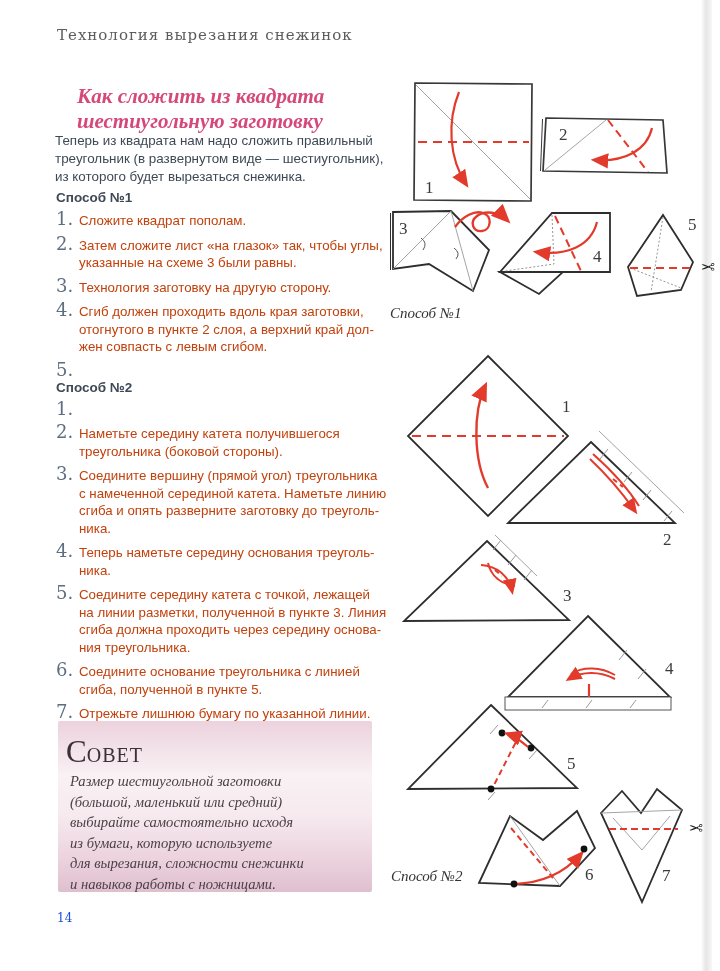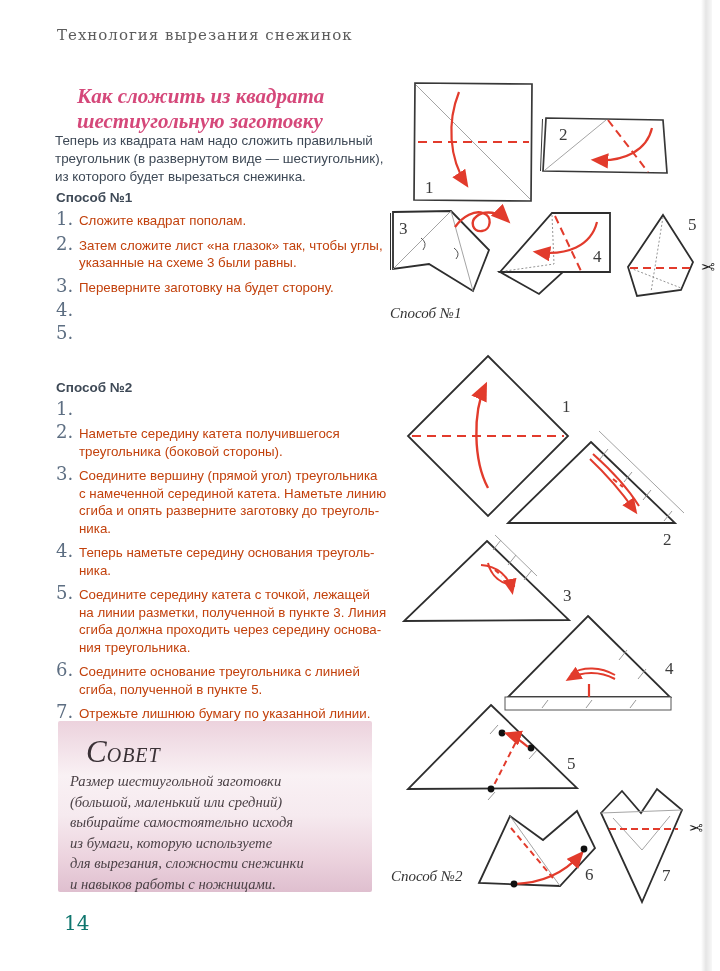--- a/index.html
+++ b/index.html
@@ -16,27 +16,27 @@
   .method{position:absolute;left:56px;width:335px;}
   #method1{top:190px;}
   #method2{top:380px;}
   .method-heading{font-size:13.5px;font-weight:bold;color:#3e4956;margin-bottom:5px;}
   .step{display:flex;margin-bottom:5px;}
   .step-num{flex:0 0 23px;font-family:"DejaVu Serif",serif;font-size:18px;line-height:18px;
         color:#5d6e82;font-weight:400;}
   .step-text{font-size:13.3px;line-height:17.5px;color:#c2410c;padding-top:2px;}
   .tip-box{position:absolute;left:58px;top:721px;width:314px;height:171px;border-radius:2px;
         background:linear-gradient(180deg,#ecd2dd 0%,#f9f1f4 32%,#f6eaef 55%,#ecd3de 80%,#dfbfcf 100%);}
-  .tip-heading{margin:16px 0 4px 28px;font-family:"Liberation Serif",serif;color:#3a3136;font-style:italic;}
+  .tip-heading{margin:16px 0 4px 8px;font-family:"Liberation Serif",serif;color:#3a3136;}
   .tip-cap{font-size:31px;line-height:30px;}
   .tip-rest{font-size:20px;text-transform:uppercase;letter-spacing:1px;}
   .tip-text{margin-left:12px;font-family:"Liberation Serif",serif;font-style:italic;
         font-size:14.6px;line-height:20.5px;color:#4b4146;}
-  .page-number{position:absolute;left:64px;top:911px;font-family:"DejaVu Serif",serif;
-        font-size:20px;color:#0f766e;}
+  .page-number{position:absolute;left:57px;top:911px;font-family:"DejaVu Serif",serif;
+        font-size:12px;color:#1d4ed8;}
   .figures{position:absolute;left:385px;top:50px;}
   .fig-label{font-family:"Liberation Serif",serif;font-size:17px;fill:#3b3b3b;}
   .fig-caption{font-family:"Liberation Serif",serif;font-style:italic;font-size:15px;fill:#333;}
   .scissors{font-size:17px;fill:#1c1c1c;}
 </style>
 </head>
 <body>
 
 <div class="page">
 
@@ -51,24 +51,25 @@
     <div class="step">
       <span class="step-num">1.</span>
       <span class="step-text">Сложите квадрат пополам.</span>
     </div>
     <div class="step">
       <span class="step-num">2.</span>
       <span class="step-text">Затем сложите лист «на глазок» так, чтобы углы,<br>указанные на схеме 3 были равны.</span>
     </div>
     <div class="step">
       <span class="step-num">3.</span>
-      <span class="step-text">Переверните заготовку на будет сторону.</span>
+      <span class="step-text">Технология заготовку на другую сторону.</span>
     </div>
     <div class="step">
       <span class="step-num">4.</span>
+      <span class="step-text">Сгиб должен проходить вдоль края заготовки,<br>отогнутого в пункте 2 слоя, а верхний край дол-<br>жен совпасть с левым сгибом.</span>
     </div>
     <div class="step">
       <span class="step-num">5.</span>
     </div>
   </div>
 
   <div class="method" id="method2">
     <div class="method-heading">Способ №2</div>
     <div class="step">
       <span class="step-num">1.</span>

